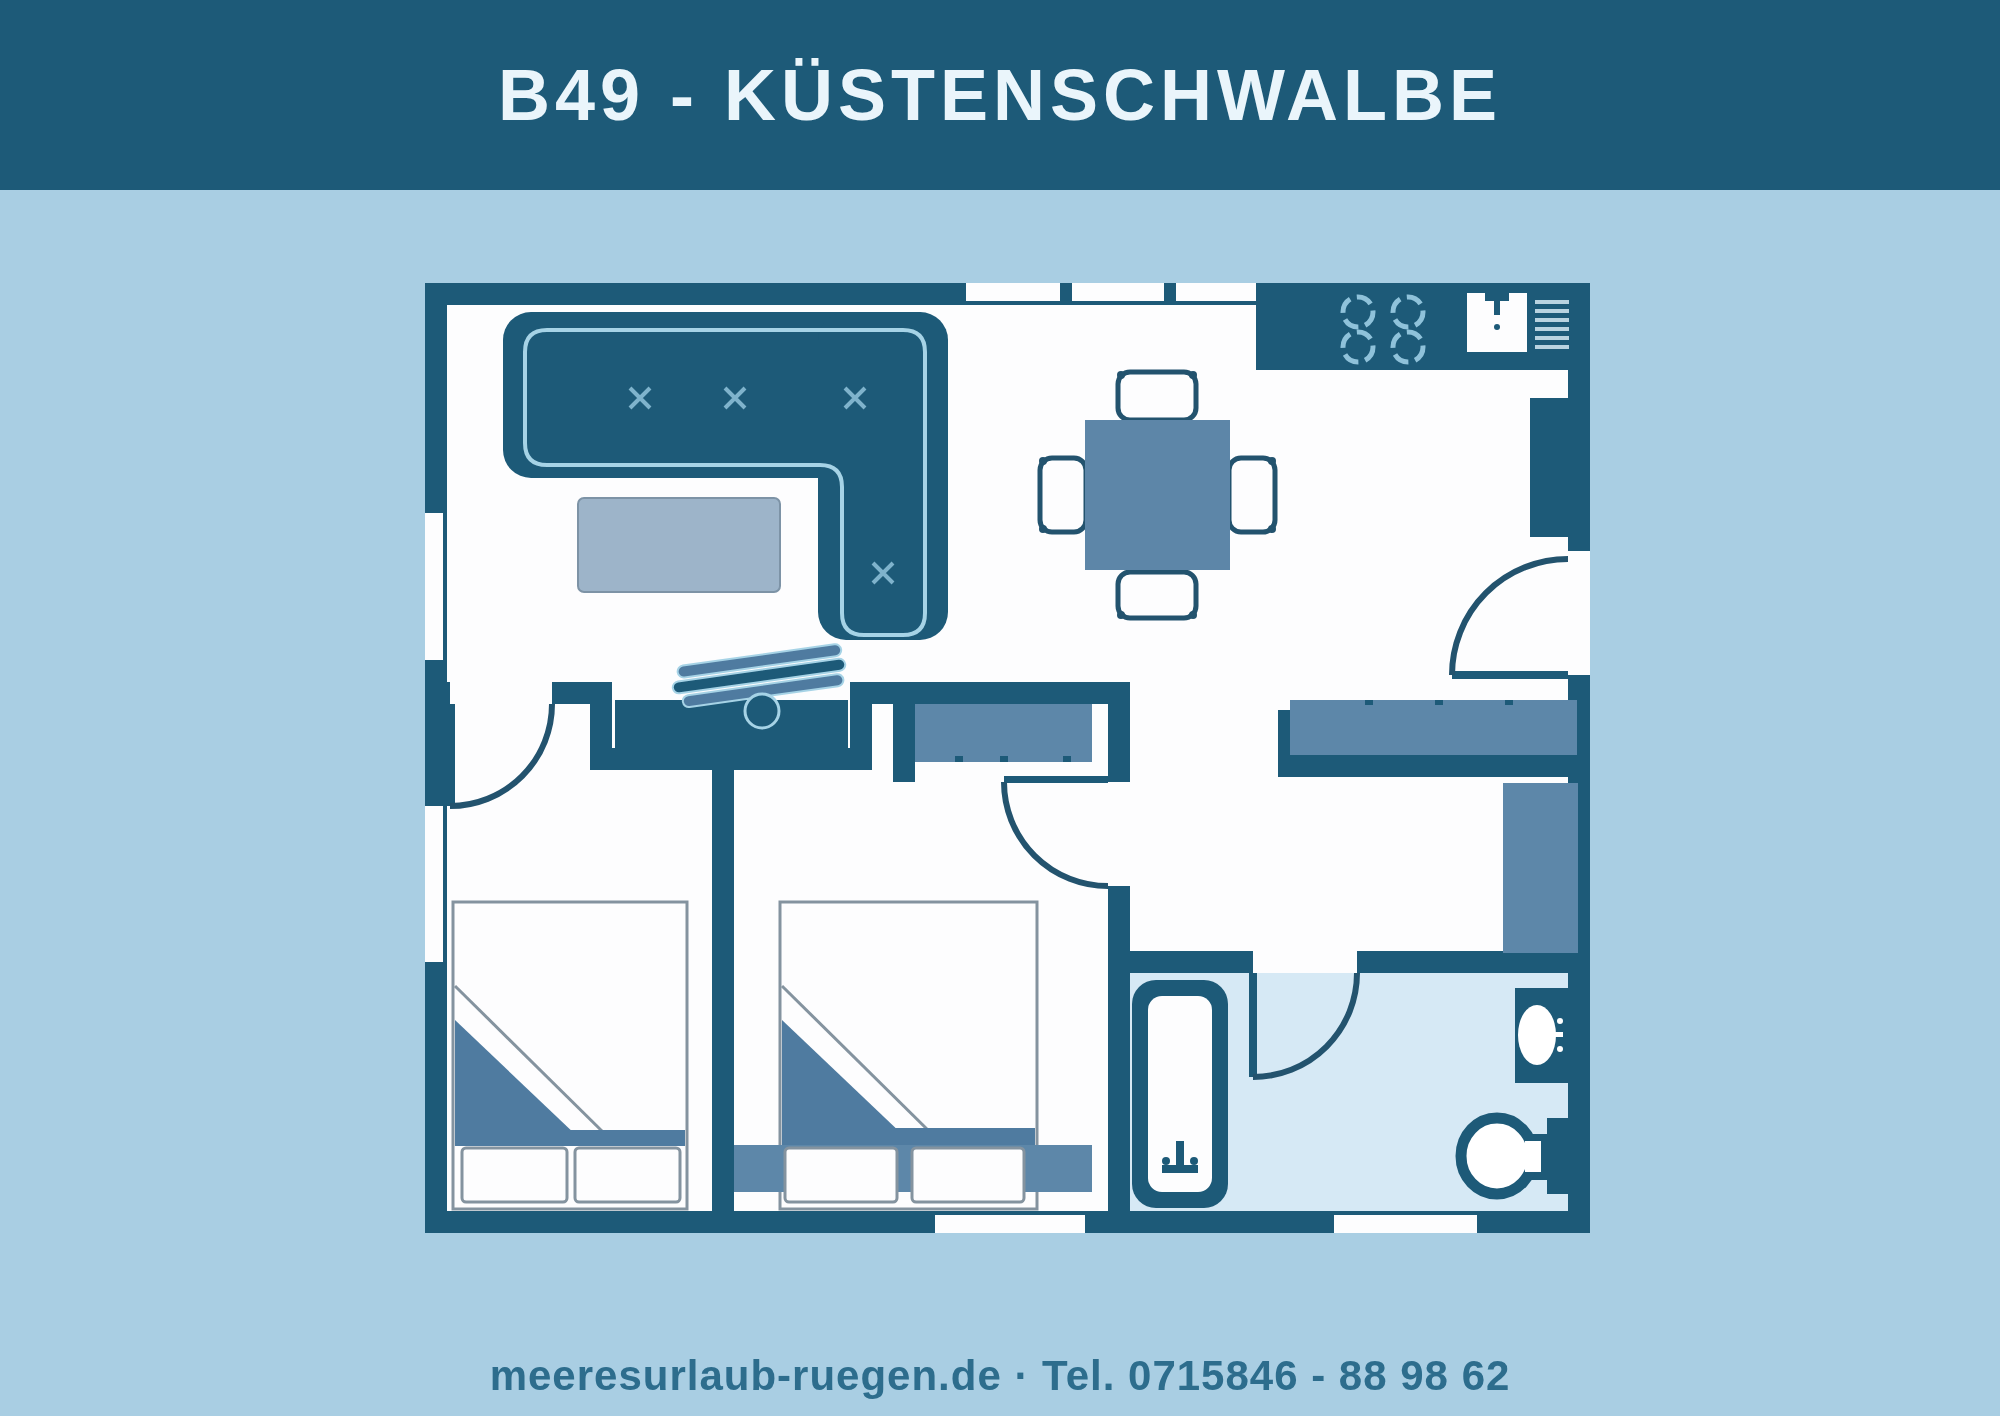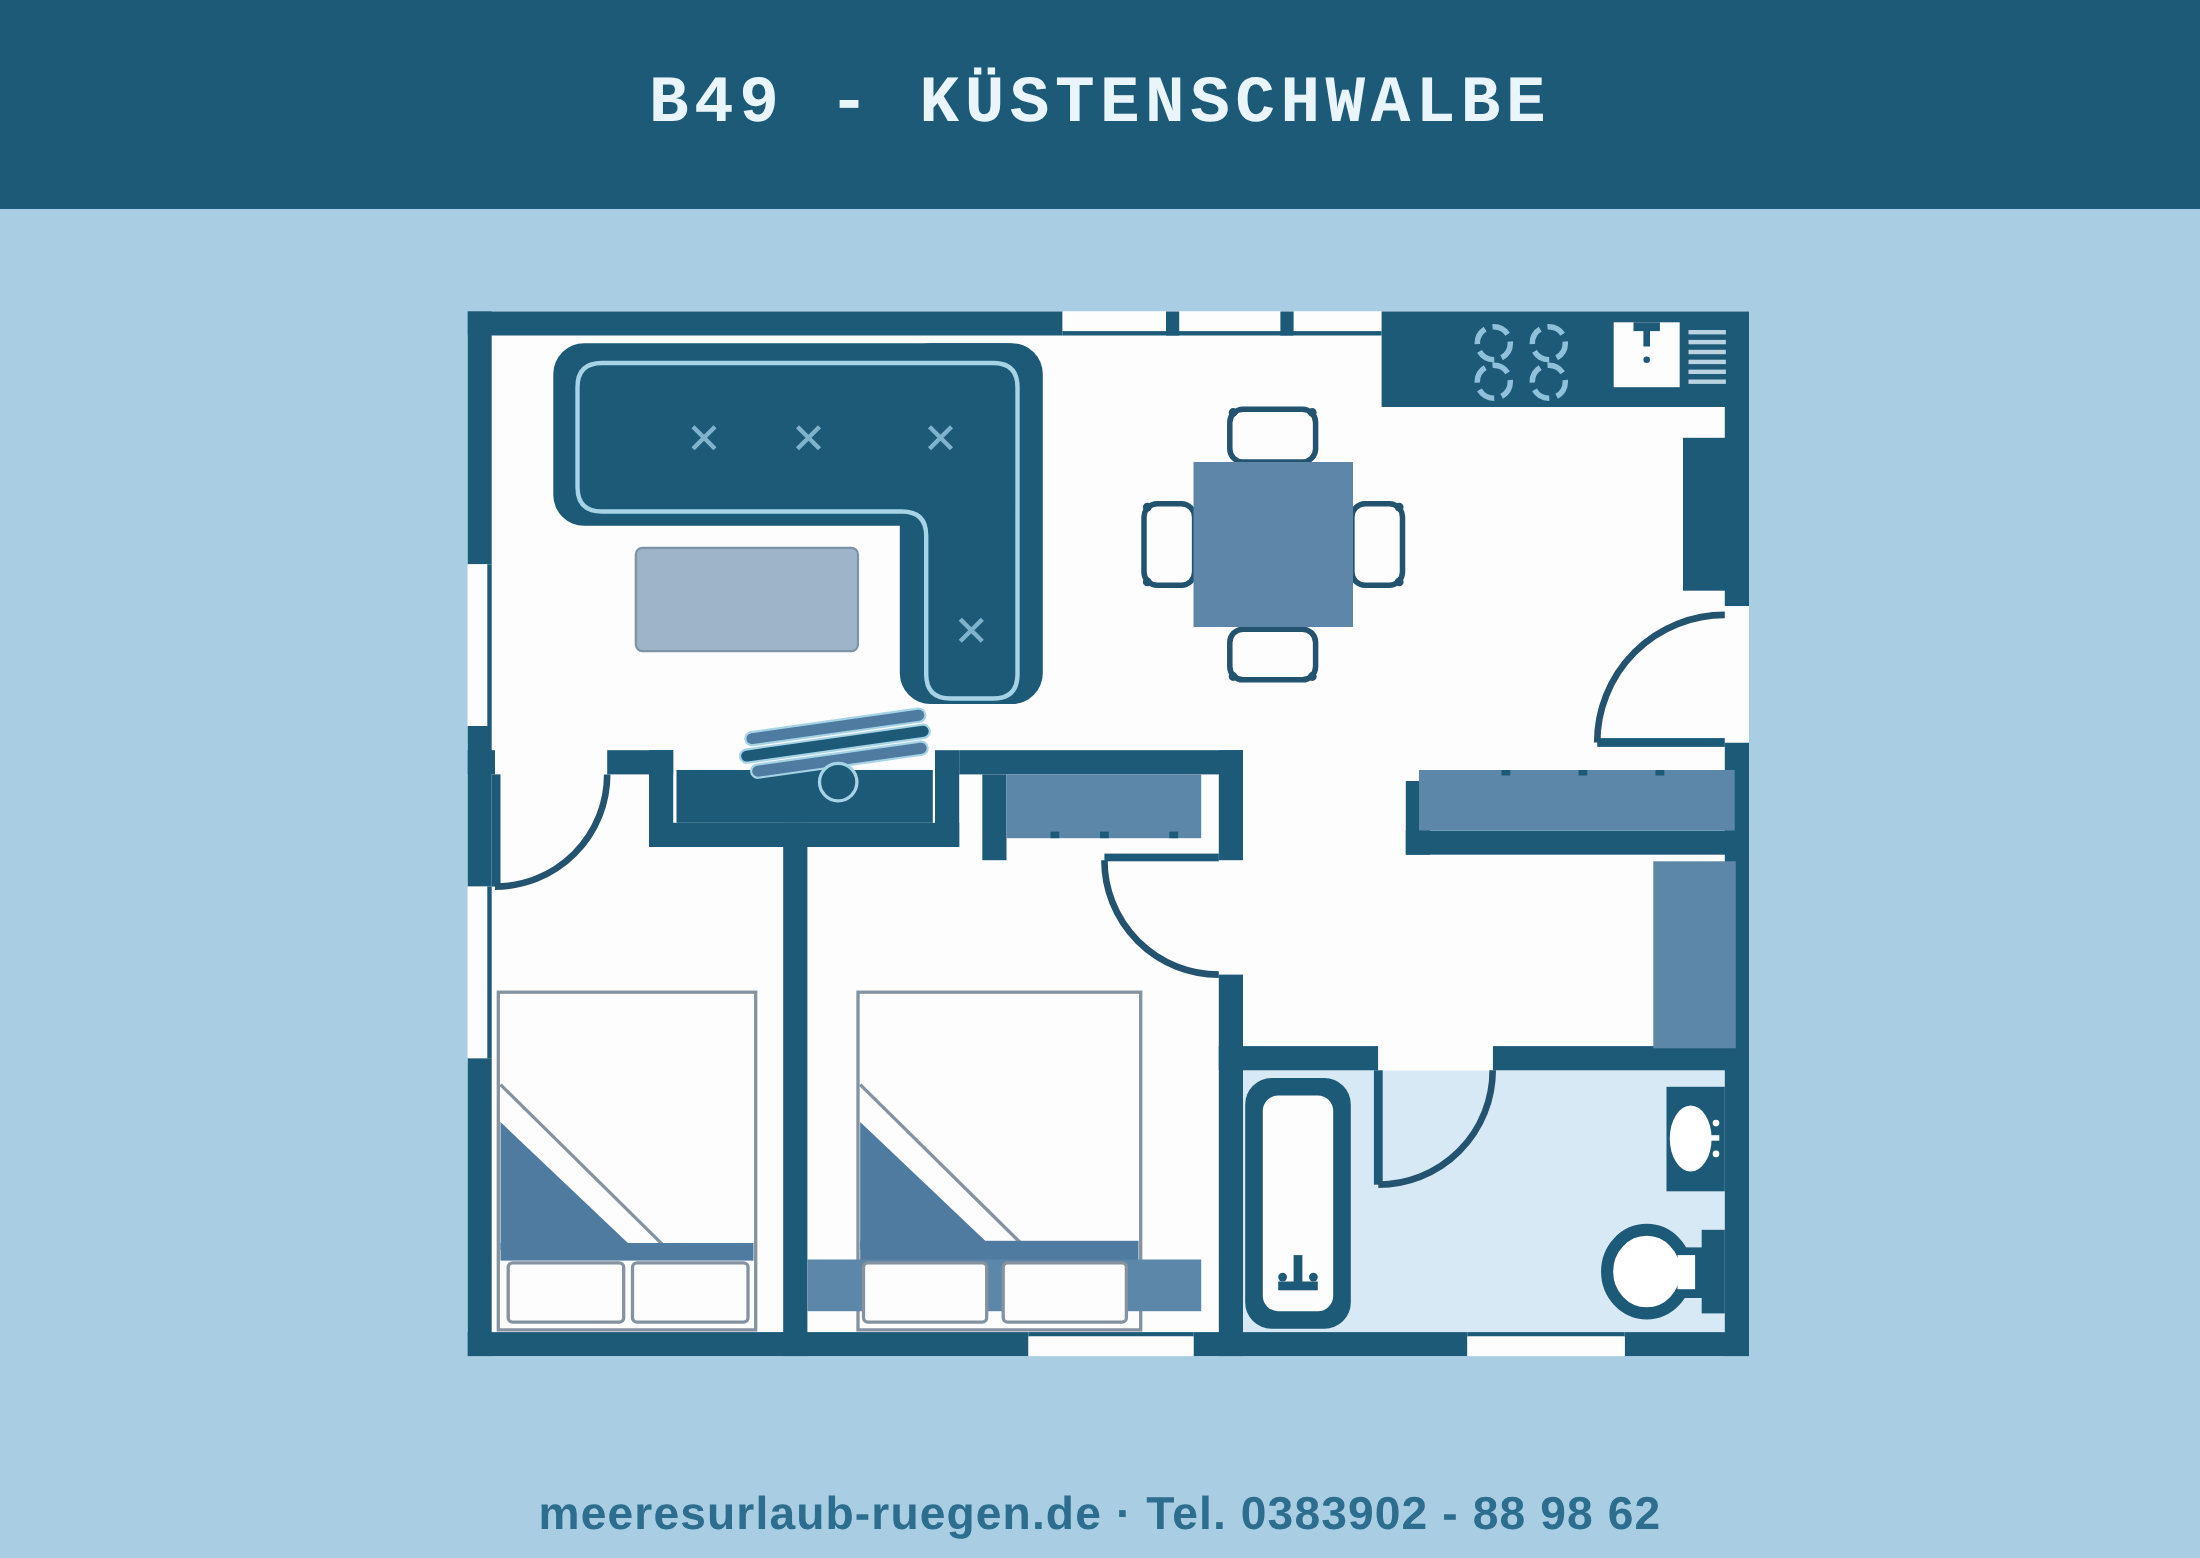--- a/index.html
+++ b/index.html
@@ -8,22 +8,22 @@
     background:var(--page-bg,#a9cee3);
     font-family:"Liberation Sans", sans-serif;
   }
   .banner{
     position:absolute;top:0;left:0;width:2000px;height:190px;
     background:var(--dark,#1d5a78);
     display:flex;align-items:center;justify-content:center;
   }
   .banner h1{
     margin:0;color:var(--header-text,#eaf5fb);
-    font-size:60px;font-weight:bold;letter-spacing:5px;
-    font-family:Liberation Mono, monospace;
+    font-size:72px;font-weight:bold;letter-spacing:5px;
+    font-family:Liberation Sans, sans-serif;
   }
   .plan-wrap{
     position:absolute;left:425px;top:283px;width:1165px;height:950px;
   }
   .footer{
     position:absolute;top:1352px;left:0;width:2000px;
     text-align:center;
   }
   .footer span{
     color:var(--footer-text,#2d6d8d);
@@ -260,14 +260,14 @@
     <rect x="1095" y="851" width="32" height="46" class="wall"></rect>
     <rect x="1122" y="835" width="21" height="76" class="wall"></rect>
     <ellipse cx="1072" cy="873" rx="36" ry="38" fill="#ffffff" stroke="var(--dark,#1d5a78)" stroke-width="11"></ellipse>
     <rect x="1100" y="858" width="16" height="31" fill="#ffffff"></rect>
   </g>
 
 </svg>
 </div>
 
 <div class="footer">
-  <span>meeresurlaub-ruegen.de · Tel. 0383902 - 88 98 62</span>
+  <span>meeresurlaub-ruegen.de · Tel. 0715846 - 88 98 62</span>
 </div>
 
 </body></html>

